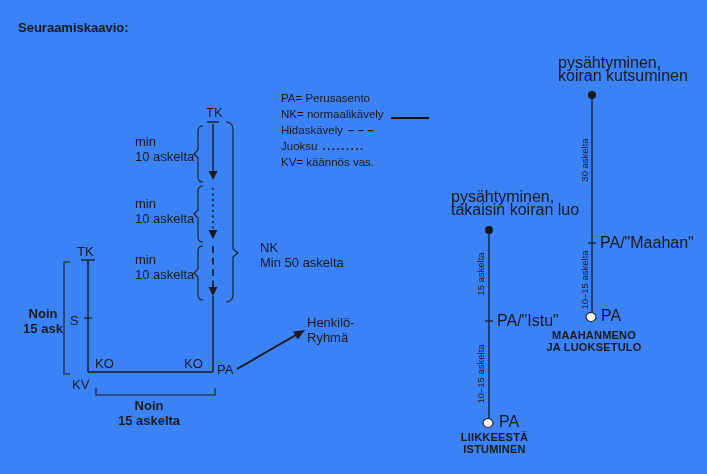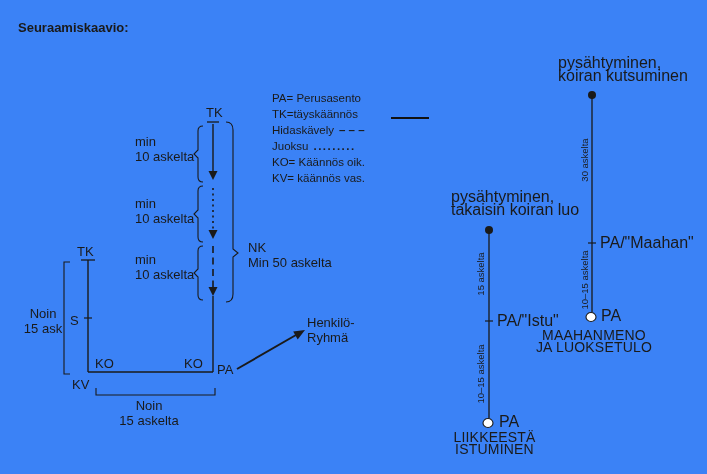--- a/index.html
+++ b/index.html
@@ -4,22 +4,22 @@
 <style>
   * { margin:0; padding:0; box-sizing:border-box; }
   html,body { background:#ffffff; }
   body { font-family:"Liberation Sans","DejaVu Sans",sans-serif; color:#1a1a1a; }
   .canvas { position:relative; width:707px; height:474px; background:#3b82f6; overflow:hidden; }
   .abs { position:absolute; }
   .pre { white-space:pre-line; }
   .title { font-size:13px; font-weight:bold; }
   .lbl { font-size:13px; line-height:15px; }
   .small { font-size:16px; line-height:13px; }
-  .caption { font-size:14px; line-height:12px; letter-spacing:0.2px; }
-  .center { text-align:center; }
+  .caption { font-size:11px; line-height:12px; letter-spacing:0.2px; }
+  .center { text-align:center;font-weight:bold; }
   .legend { font-size:11.5px; line-height:16px; }
   .legend-row { height:16px; white-space:nowrap; }
   .sample-dots { letter-spacing:1.5px; font-weight:bold; margin-left:5px; }
   .sample-dash { font-weight:bold; margin-left:5px; }
   .nk-sample { border-top:2.5px solid #111; width:38px; height:0; }
   .vlabel { position:absolute; font-size:9.5px; white-space:nowrap;
             transform:translate(-50%,-50%) rotate(-90deg); }
   svg.overlay { position:absolute; left:0; top:0; }
 </style>
 </head>
@@ -61,38 +61,37 @@
     <ellipse cx="488" cy="423" rx="5" ry="4.5" fill="#ffffff" stroke="#1a1a1a" stroke-width="1.1"></ellipse>
 
     <circle cx="592" cy="95" r="4" fill="#1a1a1a"></circle>
     <line x1="592" y1="95" x2="592" y2="312" stroke="#1a1a1a" stroke-width="1.3"></line>
     <line x1="588" y1="243" x2="596" y2="243" stroke="#1a1a1a" stroke-width="1.2"></line>
     <ellipse cx="591" cy="317" rx="5" ry="4.5" fill="#ffffff" stroke="#1a1a1a" stroke-width="1.1"></ellipse>
   </svg>
 
   <div class="abs title" style="left:18px; top:20px;">Seuraamiskaavio:</div>
 
-  <div class="abs legend" style="left:272px; top:90px;">
+  <div class="abs legend" style="left:281px; top:90px;">
     <div class="legend-row"><span>PA= Perusasento</span></div>
-    <div class="legend-row"><span>TK=täyskäännös</span></div>
+    <div class="legend-row"><span>NK= normaalikävely</span></div>
     <div class="legend-row"><span>Hidaskävely</span><span class="sample-dash">– – –</span></div>
     <div class="legend-row"><span>Juoksu</span><span class="sample-dots">.........</span></div>
-    <div class="legend-row"><span>KO= Käännös oik.</span></div>
     <div class="legend-row"><span>KV= käännös vas.</span></div>
   </div>
   <div class="abs nk-sample" style="left:391px; top:117px;"></div>
 
   <div class="abs lbl" style="left:206px; top:105px;">TK</div>
   <div class="abs lbl pre" style="left:135px; top:134px;">min
 10 askelta</div>
   <div class="abs lbl pre" style="left:135px; top:196px;">min
 10 askelta</div>
   <div class="abs lbl pre" style="left:135px; top:252px;">min
 10 askelta</div>
-  <div class="abs lbl pre" style="left:248px; top:240px;">NK
+  <div class="abs lbl pre" style="left:260px; top:240px;">NK
 Min 50 askelta</div>
   <div class="abs lbl" style="left:77px; top:244px;">TK</div>
   <div class="abs lbl" style="left:70px; top:313px;">S</div>
   <div class="abs lbl pre center" style="left:20px; top:306px; width:46px;">Noin
 15 ask</div>
   <div class="abs lbl" style="left:95px; top:356px;">KO</div>
   <div class="abs lbl" style="left:184px; top:356px;">KO</div>
   <div class="abs lbl" style="left:72px; top:377px;">KV</div>
   <div class="abs lbl" style="left:217px; top:362px;">PA</div>
   <div class="abs lbl pre center" style="left:97px; top:398px; width:104px;">Noin

